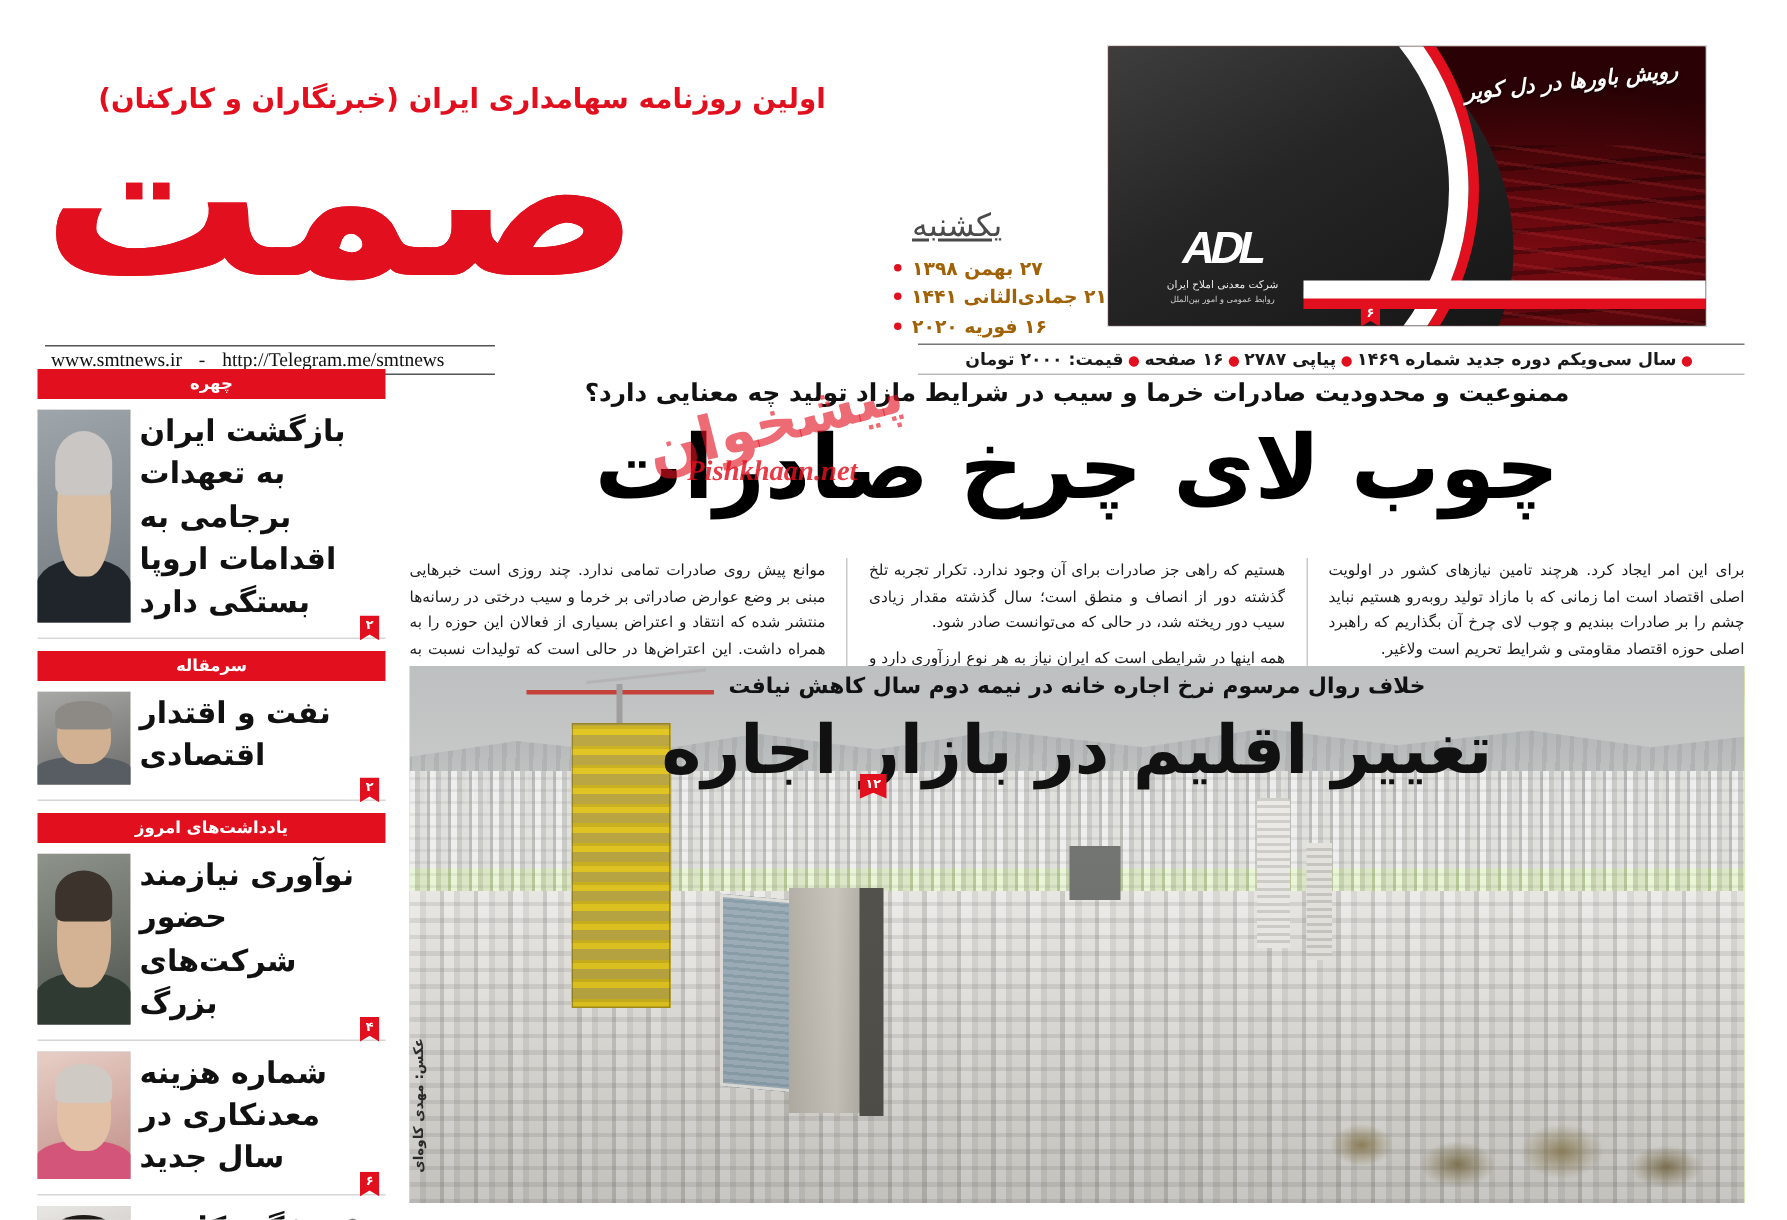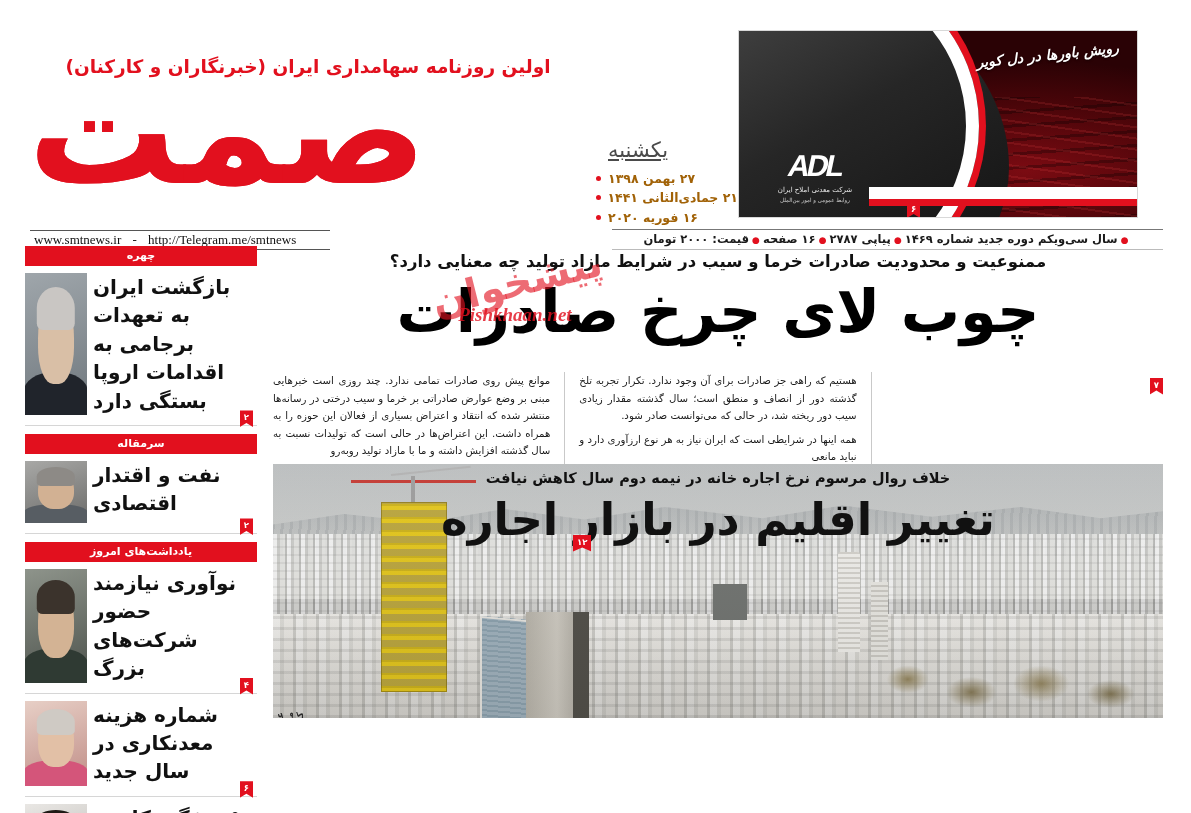--- a/index.html
+++ b/index.html
@@ -297,24 +297,24 @@
     line-height: 1;
     padding: 3px 4px 5px;
     min-width: 13px;
     text-align: center;
     clip-path: polygon(0 0, 100% 0, 100% 100%, 50% 78%, 0 100%);
   }
 
   
   .photo-area {
     position: absolute;
-    top: 464px; right: 28px;
-    width: 890px; height: 254px;
+    top: 444px; right: 28px;
+    width: 890px; height: 358px;
     overflow: hidden;
-    background: #737373;
+    background: #bef264;
   }
   .sky {
     position: absolute; top:0; left:0; right:0; height: 135px;
     background: linear-gradient(180deg, #b9bcbd 0%, #c6c8c7 45%, #cfcfca 100%);
   }
   .haze-hills {
     position: absolute; top: 22px; left: 0; right: 0; height: 70px;
     background:
       linear-gradient(180deg, rgba(150,155,158,.55), rgba(180,183,183,0)),
       repeating-linear-gradient(92deg, rgba(120,125,130,.22) 0 3px, transparent 3px 9px);
@@ -625,20 +625,21 @@
     <div class="bcol">
       <p>موانع پیش روی صادرات تمامی ندارد. چند روزی است خبرهایی مبنی بر وضع عوارض صادراتی بر خرما و سیب درختی در رسانه‌ها منتشر شده که انتقاد و اعتراض بسیاری از فعالان این حوزه را به همراه داشت. این اعتراض‌ها در حالی است که تولیدات نسبت به سال گذشته افزایش داشته و ما با مازاد تولید روبه‌رو</p>
     </div>
     <div class="col-rule"></div>
     <div class="bcol">
       <p>هستیم که راهی جز صادرات برای آن وجود ندارد. تکرار تجربه تلخ گذشته دور از انصاف و منطق است؛ سال گذشته مقدار زیادی سیب دور ریخته شد، در حالی که می‌توانست صادر شود.</p>
       <p class="last">همه اینها در شرایطی است که ایران نیاز به هر نوع ارزآوری دارد و نباید مانعی</p>
     </div>
     <div class="col-rule"></div>
     <div class="bcol">
+      <p class="last">برای این امر ایجاد کرد. هرچند تامین نیازهای کشور در اولویت اصلی اقتصاد است اما زمانی که با مازاد تولید روبه‌رو هستیم نباید چشم را بر صادرات ببندیم و چوب لای چرخ آن بگذاریم که راهبرد اصلی حوزه اقتصاد مقاومتی و شرایط تحریم است ولاغیر.</p>
       <span class="pgbadge-holder">
         <span class="pgbadge-inner pgbadge">۷</span>
       </span>
     </div>
   </div>
 
   <div class="photo-area">
     <div class="sky"></div>
     <div class="haze-hills"></div>
     <div class="cityfar"></div>

